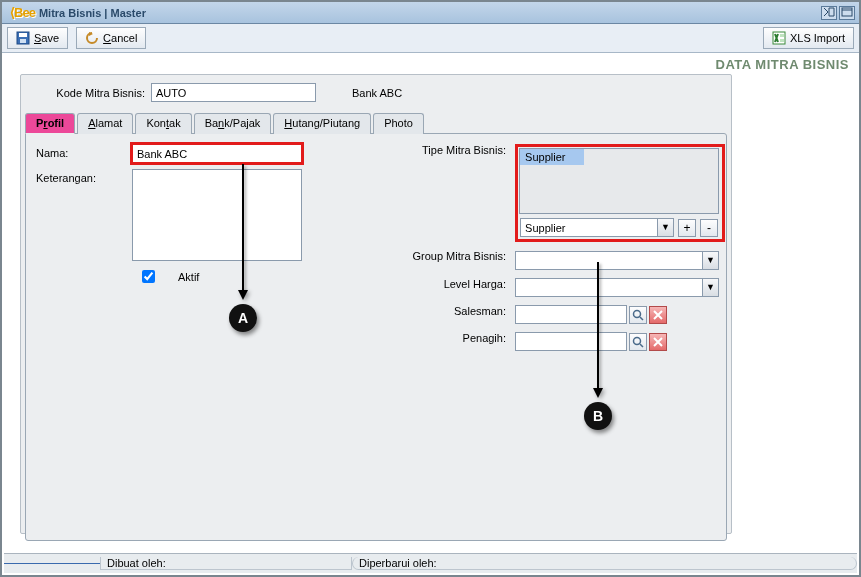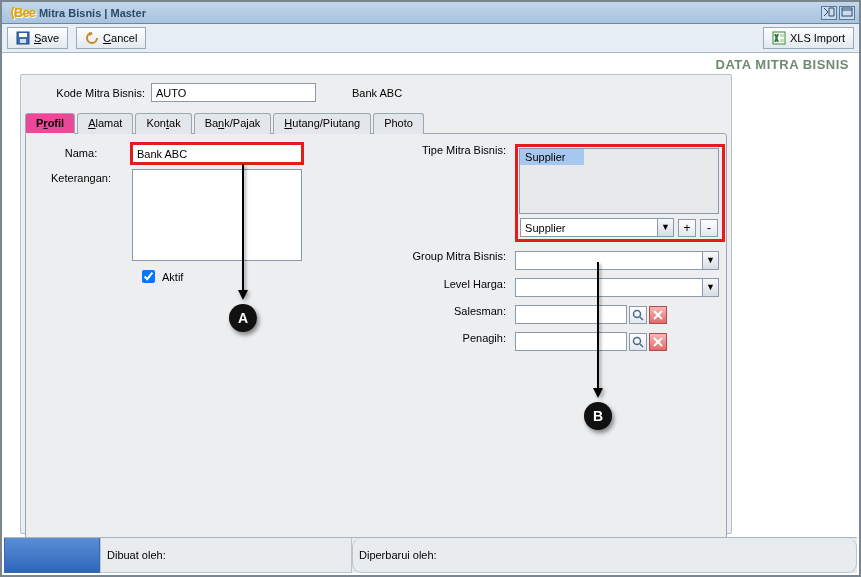--- a/index.html
+++ b/index.html
@@ -131,31 +131,31 @@
   .tabbody {
     border: 1px solid #9aa7b4;
     background: #eceef0;
     height: 408px;
     position: relative;
     padding: 10px;
     border-radius: 0 3px 3px 3px;
   }
 
   .field-row { display: flex; align-items: flex-start; margin-bottom: 6px; }
-  .field-row > .flabel { width: 96px; text-align: center; padding-top: 3px; padding-right: 6px; }
+  .field-row > .flabel { width: 96px; text-align: left; padding-top: 3px; padding-right: 6px; }
   .nama-input { width: 170px; height: 19px; }
   .keterangan-area {
     width: 170px; height: 92px;
     border: 1px solid #8a9aac;
     background: #fff;
     resize: none;
     font: inherit;
     padding: 2px 4px;
   }
-  .aktif-row { margin-left: 102px; display: flex; align-items: center; gap: 4px; }
+  .aktif-row { margin-left: 102px; display: flex; align-items: center; gap: 20px; }
   .aktif-row input { }
 
   .redbox { outline: 3px solid #e21b1b; outline-offset: -1px; }
 
   
   .rightcol { position: absolute; left: 378px; top: 10px; width: 420px; }
   .rlabel { display: inline-block; width: 108px; text-align: right; padding-right: 6px; vertical-align: top; }
   .tipe-box {
     border: 3px solid #e21b1b;
     width: 210px;
@@ -240,24 +240,25 @@
     width: 0; height: 0;
     border-left: 5px solid transparent;
     border-right: 5px solid transparent;
     border-top: 10px solid #000;
     filter: drop-shadow(2px 2px 2px rgba(0,0,0,0.35));
   }
 
   .statusbar {
     position: absolute;
     left: 2px; right: 2px; bottom: 2px;
-    height: 36px;
+    height: 20px;
     display: flex;
     border-top: 1px solid #aab4be;
     background: #e8ecef;
+    align-items: center;
   }
   .statusbar .seg {
     border: 1px solid #bcc5ce;
     border-top: none;
     display: flex;
     align-items: center;
     padding: 0 6px;
   }
   .statusbar .seg.prog {
     width: 96px;

